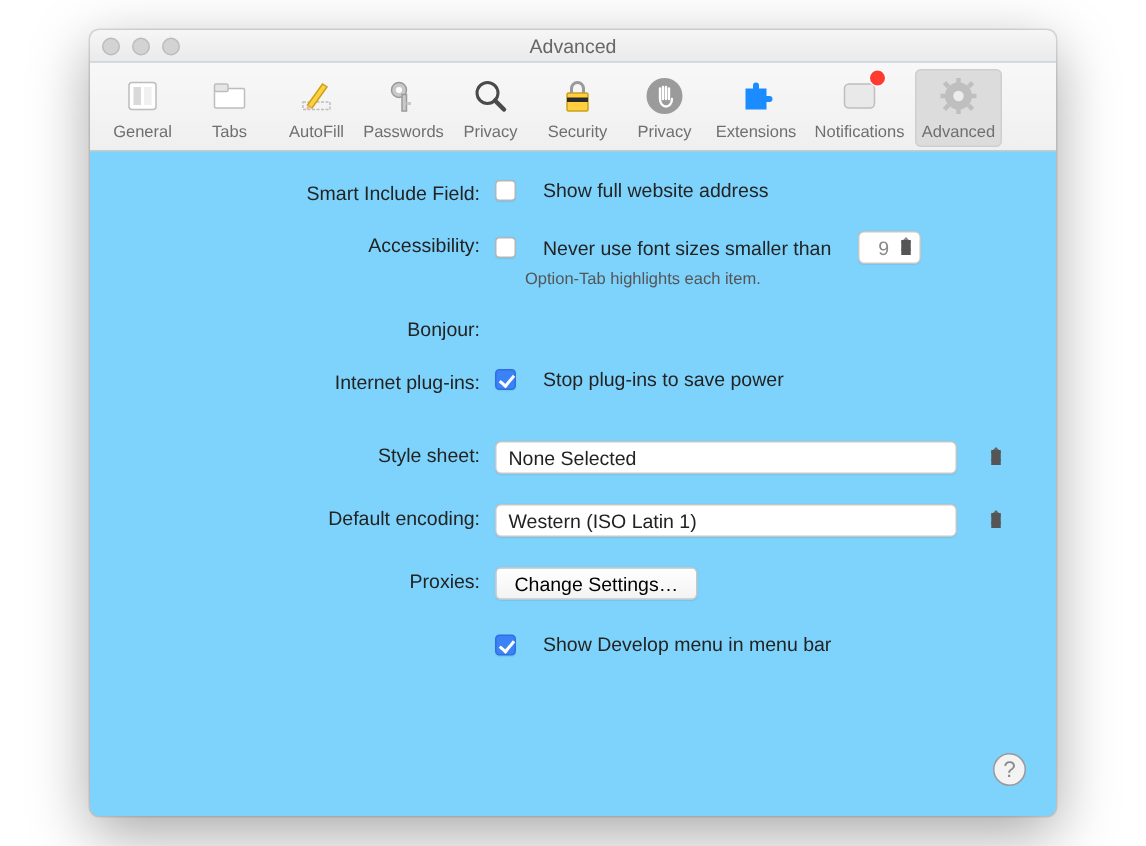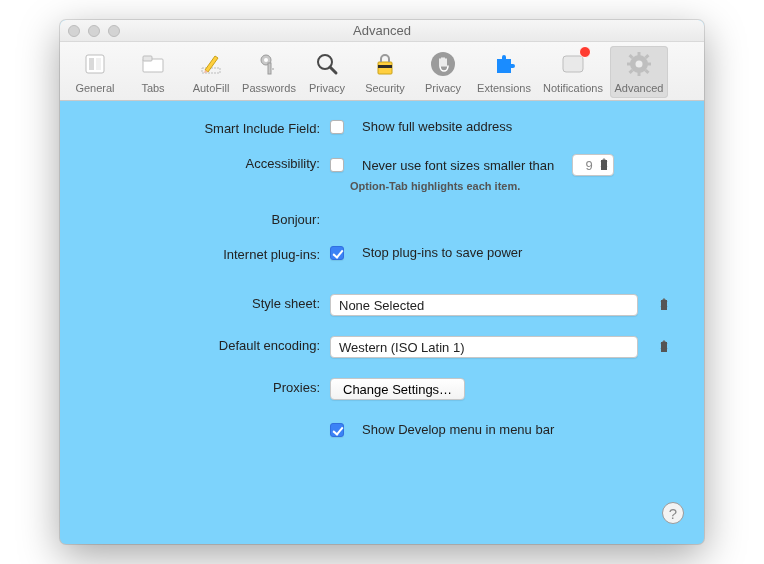--- a/index.html
+++ b/index.html
@@ -55,21 +55,21 @@
   .cb {
     appearance:none; width:14px; height:14px; border:1px solid #b5b5b5;
     border-radius:3px; background:#fff; position:relative; margin:0;
     box-shadow: 0 0.5px 1px rgba(0,0,0,0.08);
   }
   .cb:checked { background:#3b82f6; border-color:#2f6fe0; }
   .cb:checked::after{
     content:""; position:absolute; left:4px; top:1px; width:4px; height:8px;
     border:solid #fff; border-width:0 2px 2px 0; transform:rotate(40deg);
   }
-  .hint { font-size:11px; color:#555; margin-left:20px;font-weight:bold; }
+  .hint { font-size:11px; color:#555; margin-left:20px; }
   .select, .fontsel {
     appearance:none;
     border:1px solid #c7c7c7; border-radius:4px; background:#fff;
     font-size:13px; color:#222; height:22px;
     box-shadow: 0 0.5px 1px rgba(0,0,0,0.08);
   }
   .select { width: 308px; padding: 0 22px 0 8px; text-align:left; position:relative; }
   .fontsel { width:42px; padding:0 14px 0 6px; color:#888; position:relative; }
   .sel-wrap { position:relative; display:inline-block; }
   .sel-wrap::after{

